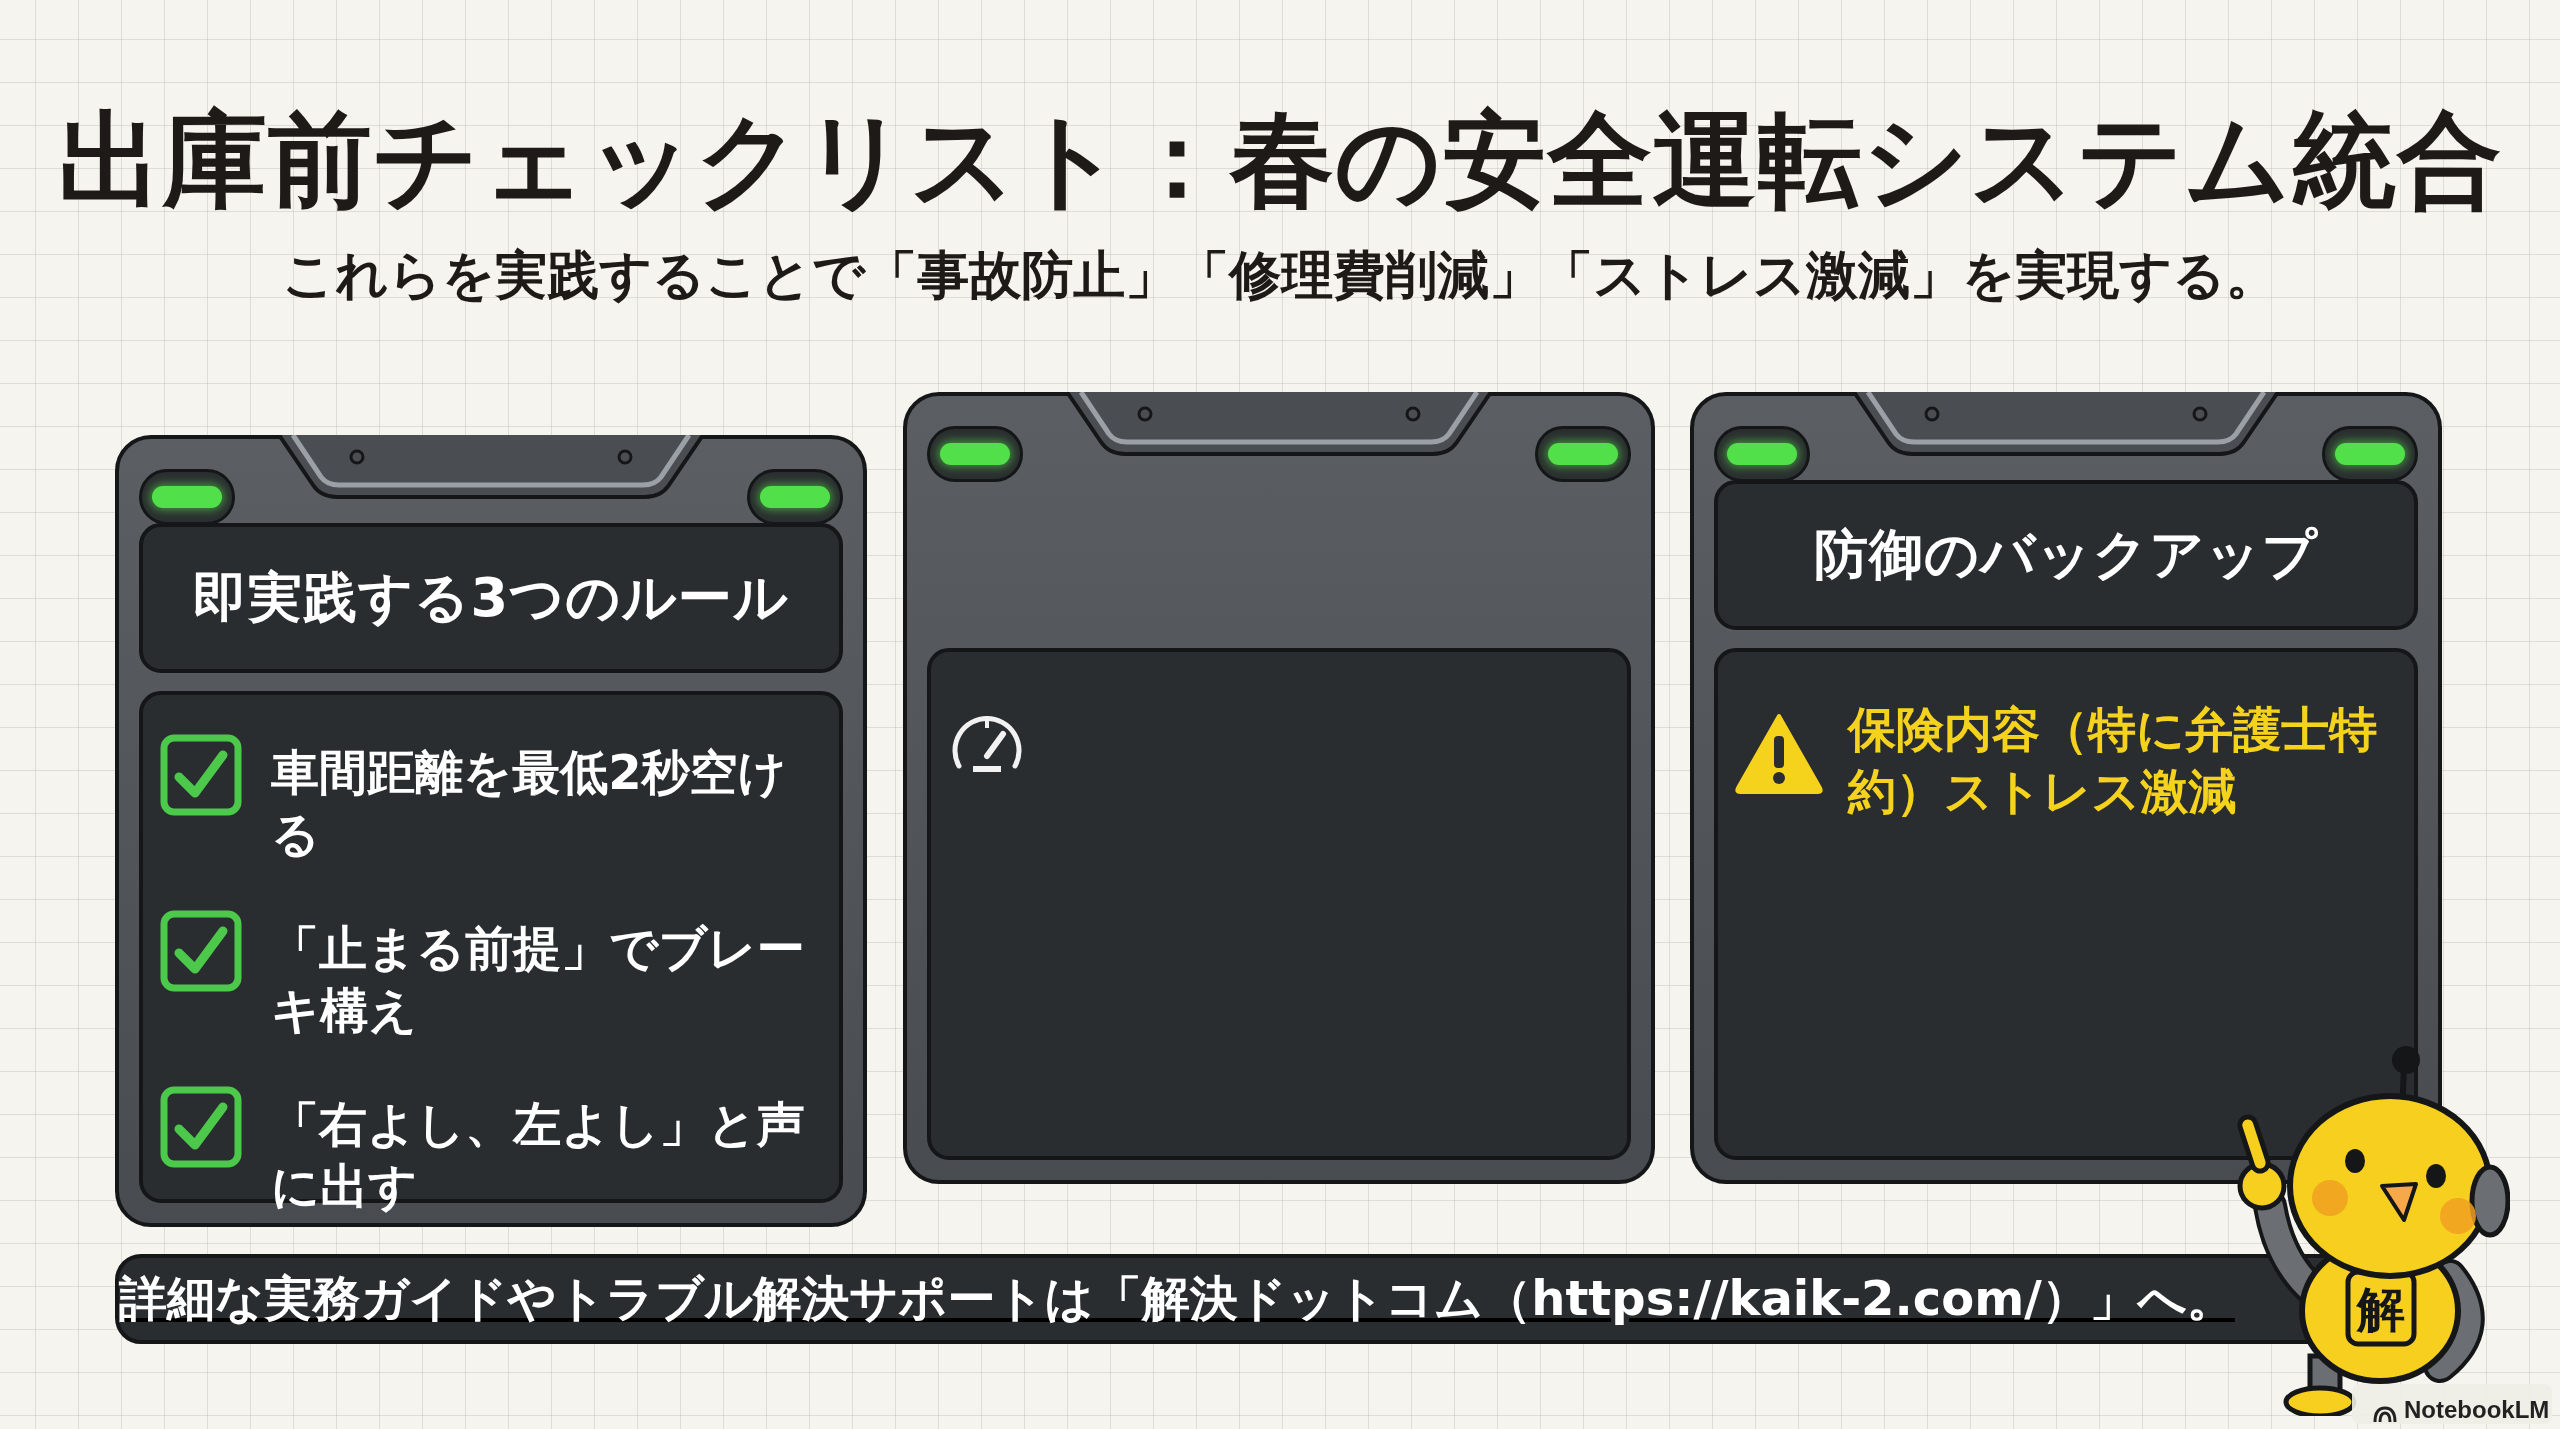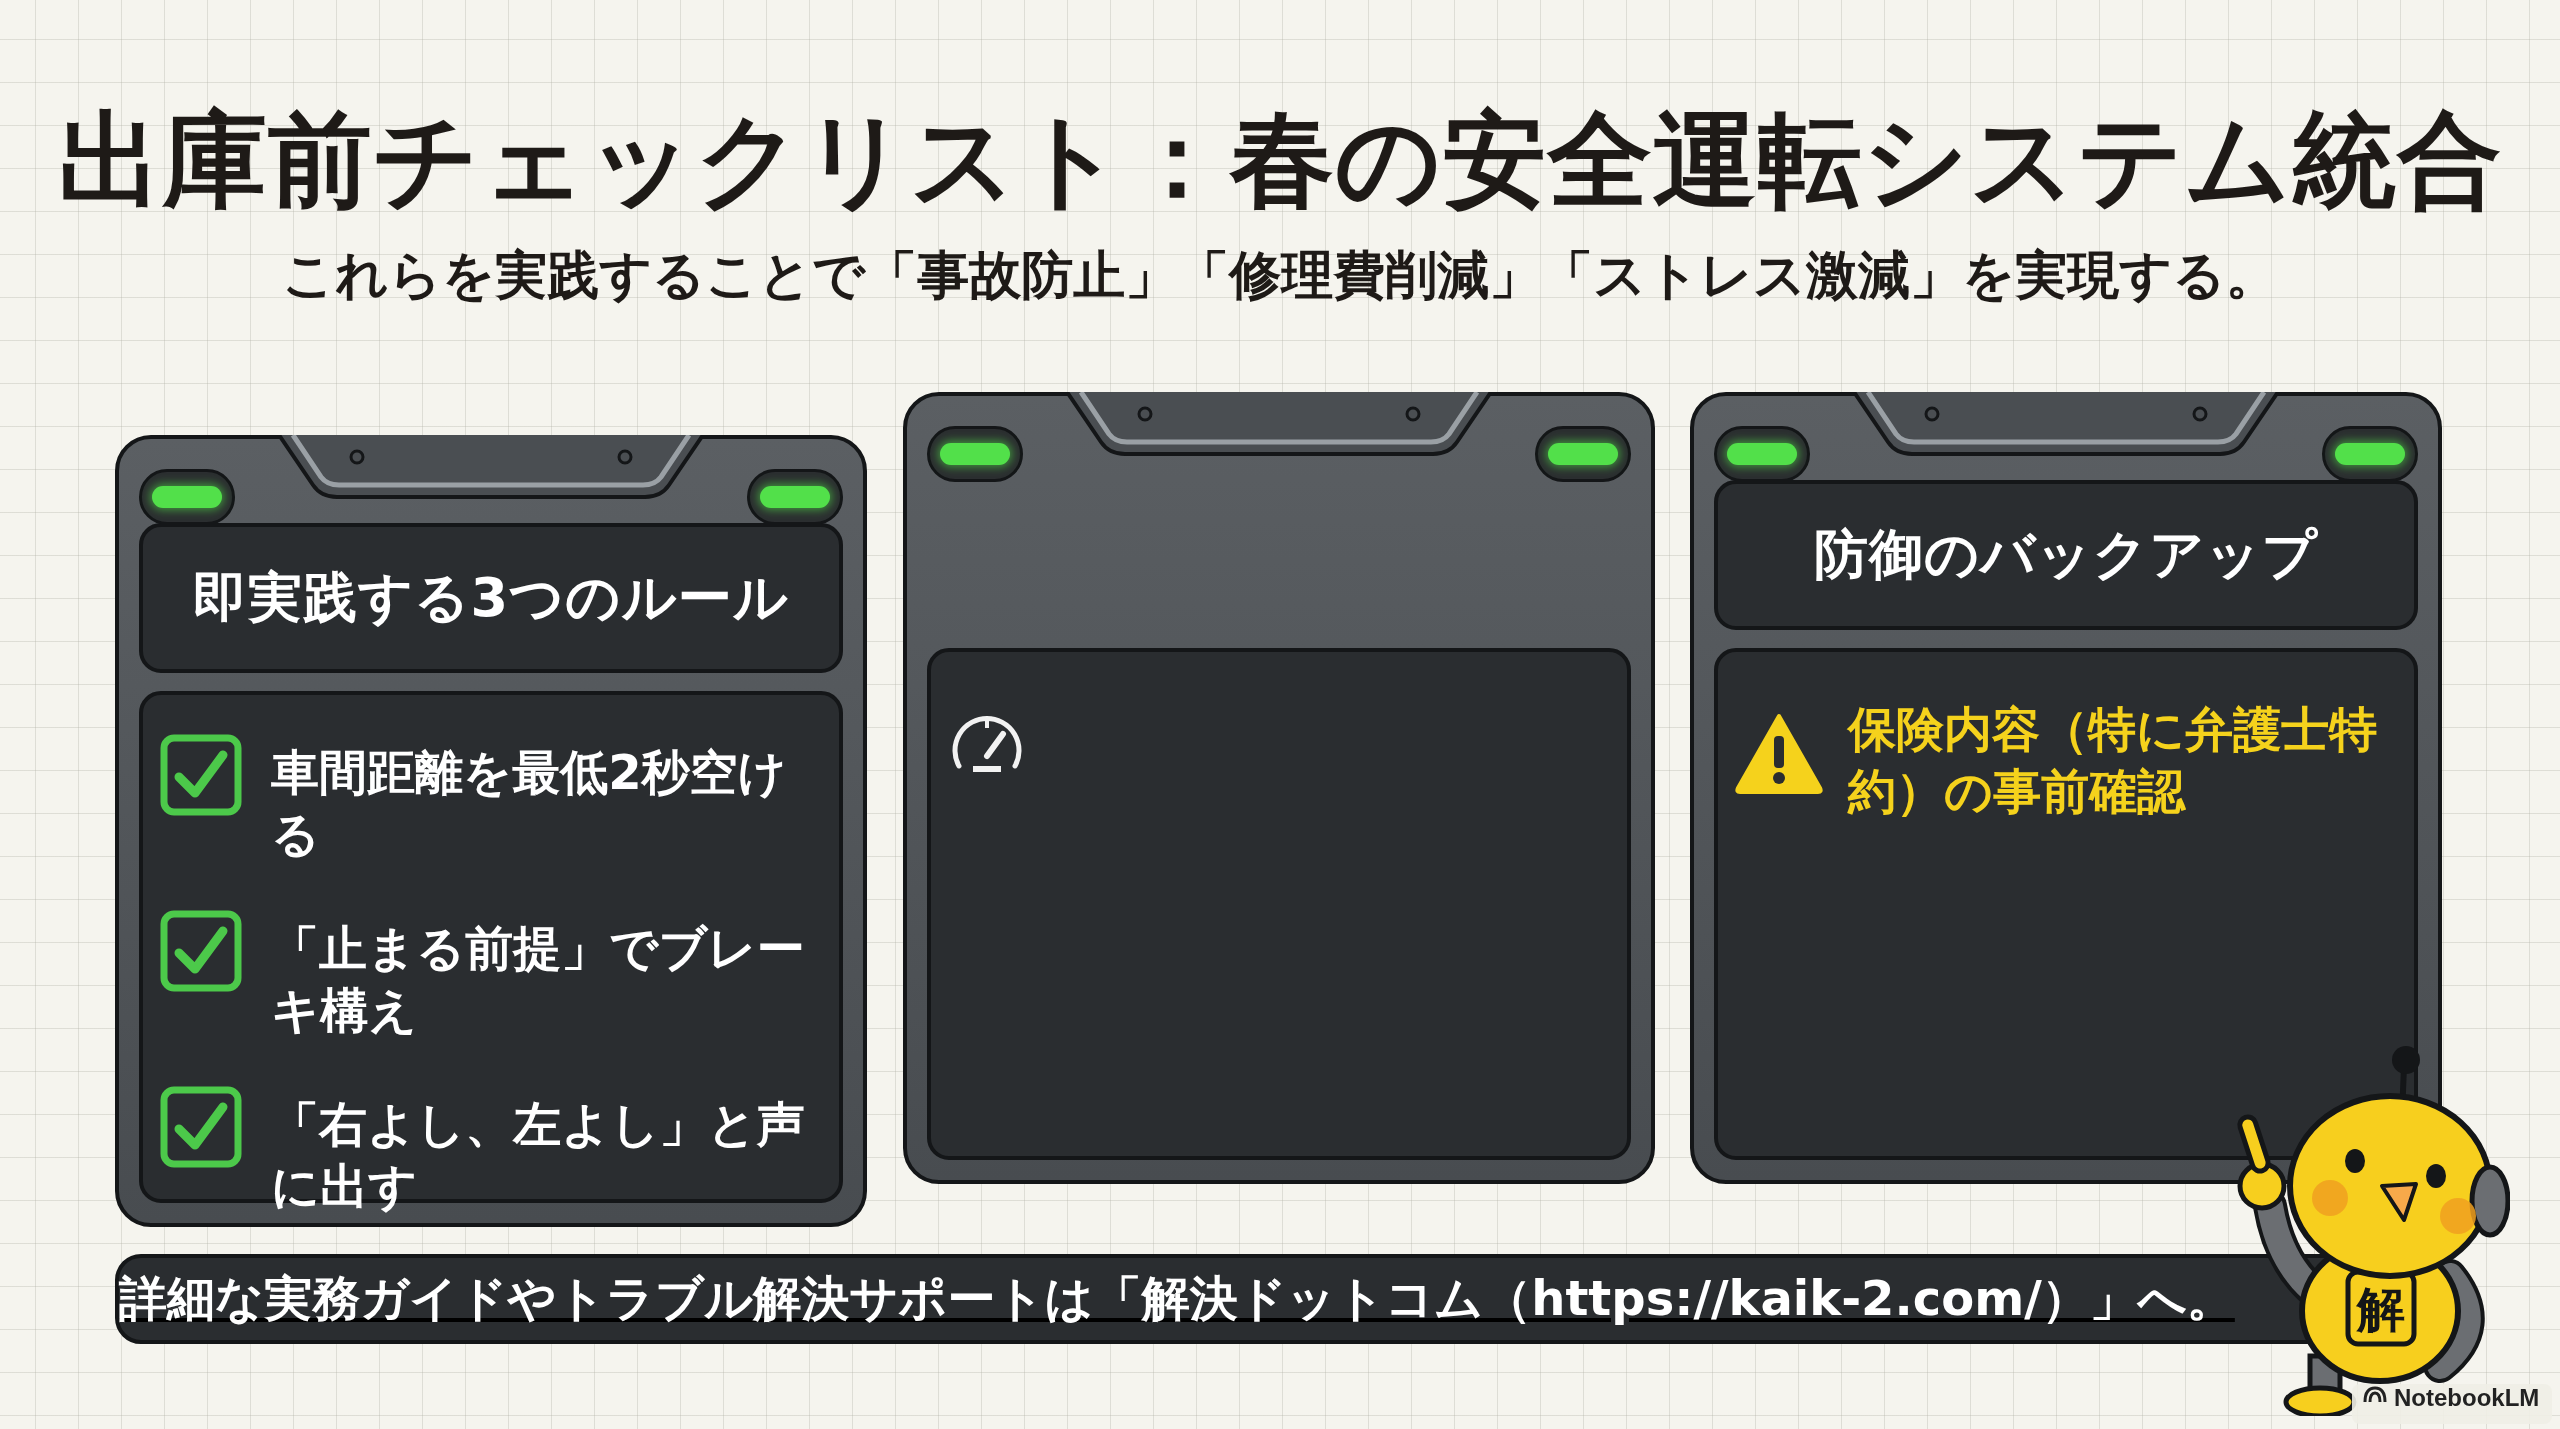--- a/index.html
+++ b/index.html
@@ -75,21 +75,21 @@
   .footer {
     position: absolute; left: 115px; top: 1254px; width: 2240px; height: 90px;
     background: #2a2d30; border: 4px solid #141618; border-radius: 26px;
     display: flex; align-items: center; justify-content: flex-start; text-decoration: underline;
   }
   .footer span { color: #ffffff; font-size: 48px; font-weight: bold; padding-right: 60px; }
   .mascot { position: absolute; left: 2190px; top: 1036px; width: 320px; height: 380px; }
   .badge {
     position: absolute; left: 2352px; top: 1384px; width: 200px; height: 40px;
     background: rgba(240,238,230,0.9); border-radius: 8px;
-    display: flex; align-items: flex-start; padding-left: 10px;
+    display: flex; align-items: flex-end; padding-left: 20px;
   }
   .badge span { font-size: 24px; font-weight: bold; color: #222; margin-left: 6px; font-family: "Liberation Sans", sans-serif; }
 </style>
 </head>
 <body>
 
 <h1 class="title">出庫前チェックリスト：春の安全運転システム統合</h1>
 <div class="subtitle">これらを実践することで「事故防止」「修理費削減」「ストレス激減」を実現する。</div>
 
 <section class="panel p1">
@@ -174,21 +174,21 @@
   <div class="header-box">
     <span>防御のバックアップ</span>
   </div>
   <div class="body-box">
     <div class="item">
       <svg class="icon" viewBox="0 0 90 82">
         <path d="M45 4 L86 76 Q88 80 84 80 L6 80 Q2 80 4 76 Z" fill="#f5d21c" stroke="#f5d21c" stroke-width="4" stroke-linejoin="round"></path>
         <rect x="40" y="24" width="10" height="32" rx="4" fill="#2a2d30"></rect>
         <circle cx="45" cy="66" r="6" fill="#2a2d30"></circle>
       </svg>
-      <span class="txt">保険内容（特に弁護士特約）の事前確認</span>
+      <span class="txt">保険内容（特に弁護士特約）ストレス激減</span>
     </div>
   </div>
 </section>
 
 <div class="footer">
   <span>詳細な実務ガイドやトラブル解決サポートは「解決ドットコム（https://kaik-2.com/）」へ。</span>
 </div>
 
 <svg class="mascot" viewBox="0 0 320 380">
 

